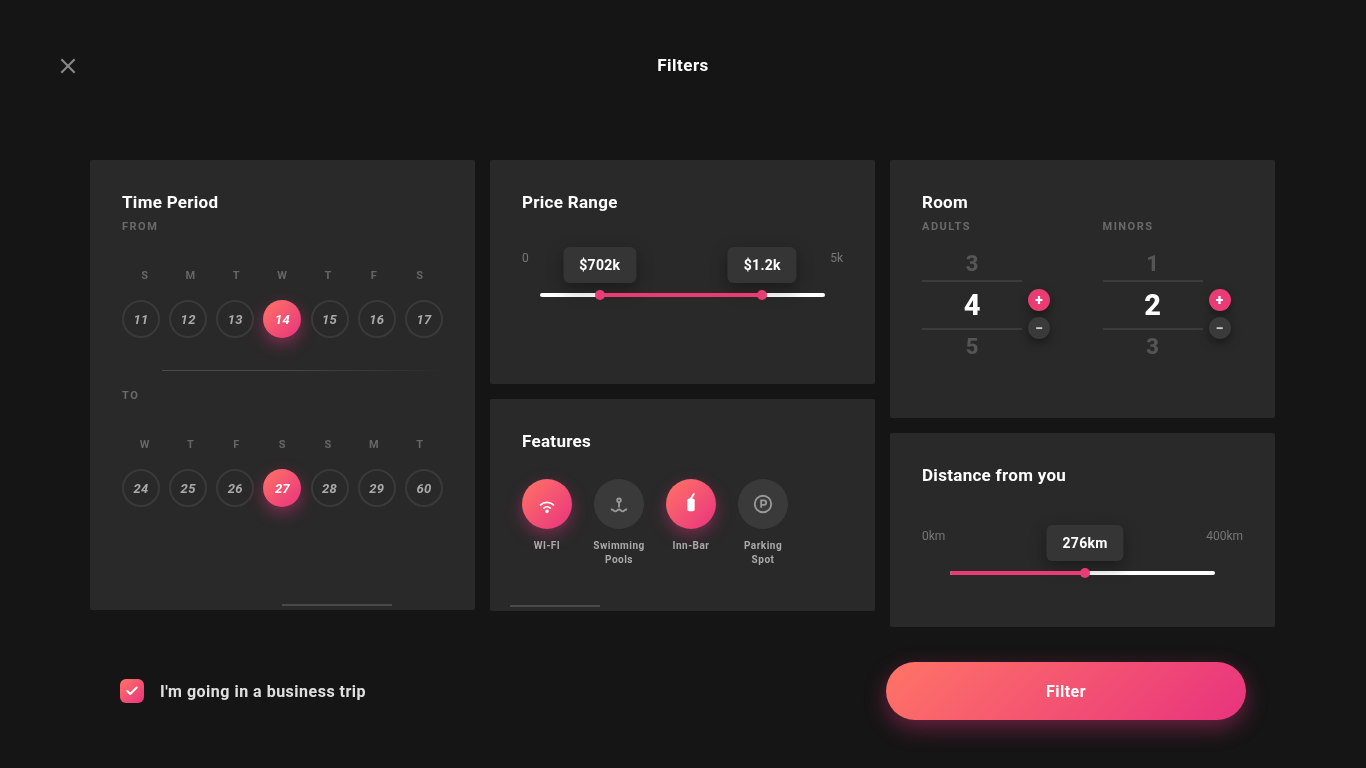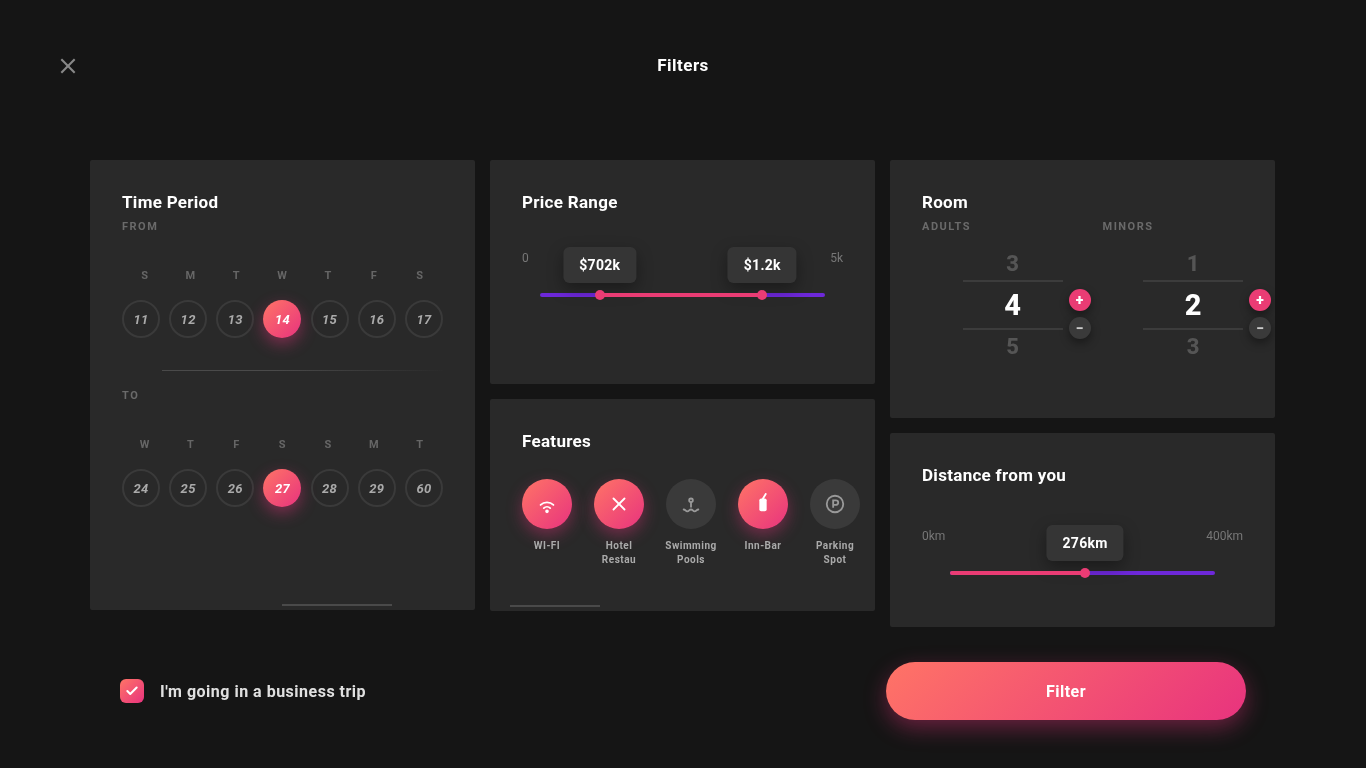--- a/index.html
+++ b/index.html
@@ -99,21 +99,21 @@
     border-radius: 6px;
     font-size: 14px;
     font-weight: 700;
     letter-spacing: 0.3px;
     box-shadow: 0 6px 16px rgba(0,0,0,0.35);
     transform: translateX(-50%);
   }
   .track {
     position: relative;
     height: 4px;
-    background: #6d28d9;
+    background: #ffffff;
     border-radius: 2px;
     margin: 28px 18px 0 18px;
   }
   .track-fill {
     position: absolute;
     height: 4px;
     background: #ea3c74;
     border-radius: 2px;
   }
   .handle {
@@ -166,21 +166,21 @@
   
   .rm { width: 385px; height: 258px; }
   .room-cols { 
     position: absolute; 
     top: 60px;
     left: 32px;
     right: 32px;
     display: flex; 
     gap: 40px;
   }
-  .room-col { flex: 1; position: relative; display: flex; flex-direction: column; align-items: flex-end; }
+  .room-col { flex: 1; position: relative; display: flex; flex-direction: column; align-items: flex-start; }
   .room-sub { font-size: 11px; font-weight: 700; letter-spacing: 1.5px; color: #6a6a6a; text-align: left; align-self: flex-start; }
   .stepper { position: relative; margin-top: 18px; width: 100px; }
   .stepval { font-size: 22px; font-weight: 800; text-align: center; color: #555; }
   .stepval.cur { font-size: 29px; color: #fff; border-top: 2px solid #3c3c3c; border-bottom: 2px solid #3c3c3c; padding: 6px 0; margin: 4px 0; }
   .step-btns { position: absolute; right: -28px; top: 38px; display: flex; flex-direction: column; gap: 6px; }
   .step-btn {
     width: 22px; height: 22px; border-radius: 50%;
     display: flex; align-items: center; justify-content: center;
     font-size: 14px; font-weight: 900; cursor: pointer; color: #fff;
     box-shadow: 0 4px 10px rgba(0,0,0,0.4);
@@ -305,29 +305,20 @@
       <div class="feat-row" id="feat-row">
           <div class="feat">
             <div class="feat-circle on">
               <svg viewBox="0 0 24 24" fill="none" stroke="#fff" stroke-width="2" stroke-linecap="round">
                 <path d="M5 13a10 10 0 0 1 14 0"></path>
                 <path d="M8.5 16.5a5 5 0 0 1 7 0"></path>
                 <circle cx="12" cy="20" r="1" fill="#fff"></circle>
               </svg>
             </div>
             <div class="feat-label">WI-FI</div>
-          </div>
-          <div class="feat">
-            <div class="feat-circle on">
-              <svg viewBox="0 0 24 24" fill="none" stroke="#fff" stroke-width="2" stroke-linecap="round">
-                <line x1="6" y1="6" x2="18" y2="18"></line>
-                <line x1="18" y1="6" x2="6" y2="18"></line>
-              </svg>
-            </div>
-            <div class="feat-label">Hotel Restau</div>
           </div>
           <div class="feat">
             <div class="feat-circle off">
               <svg viewBox="0 0 24 24" fill="none" stroke="#999" stroke-width="2" stroke-linecap="round">
                 <circle cx="12" cy="8" r="2"></circle>
                 <line x1="12" y1="10" x2="12" y2="15"></line>
                 <path d="M4 18c2 0 2 2 4 2s2-2 4-2 2 2 4 2 2-2 4-2"></path>
               </svg>
             </div>
             <div class="feat-label">Swimming Pools</div>

